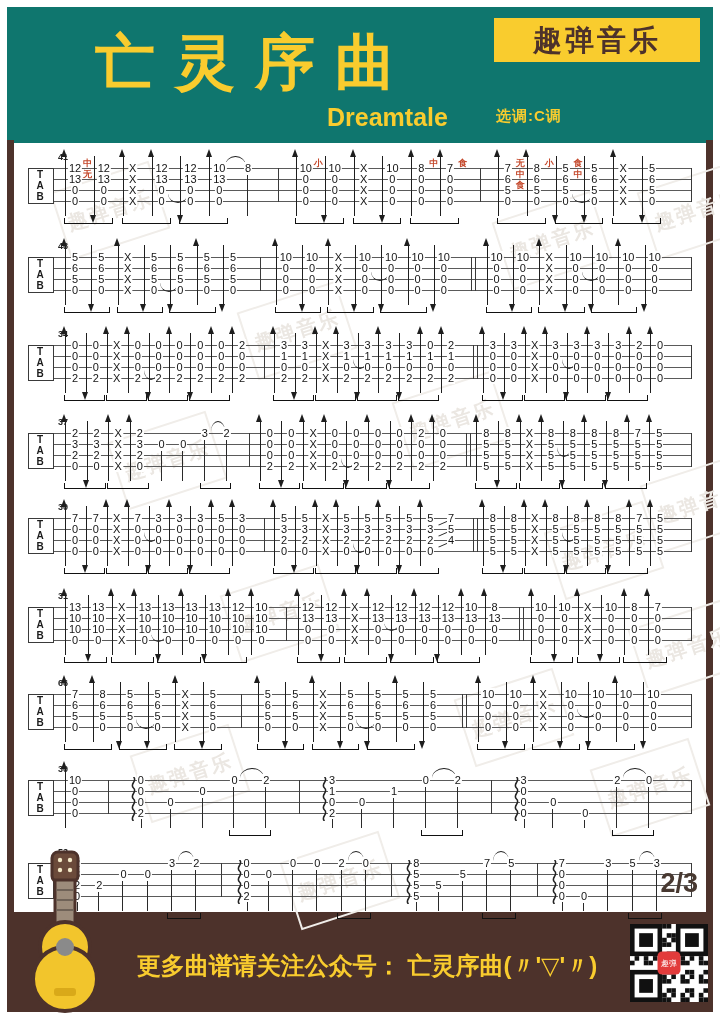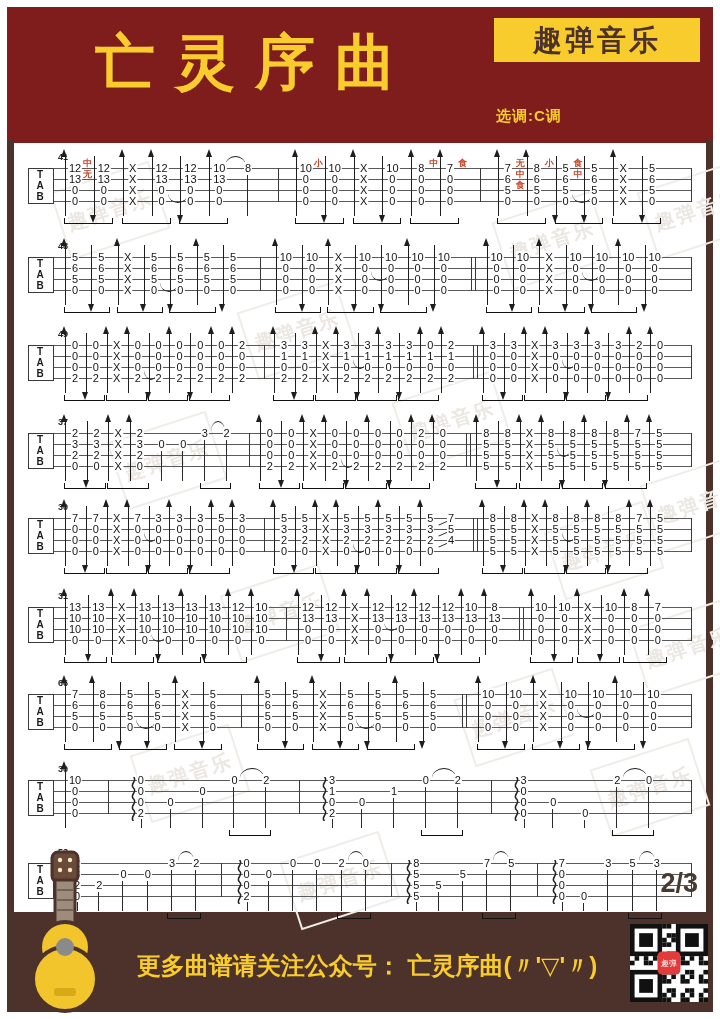--- a/index.html
+++ b/index.html
@@ -1,19 +1,19 @@
 <!DOCTYPE html>
 <html><head>
 <meta charset="utf-8">
 <style>
   html,body{margin:0;padding:0;background:#9a9a9a;}
   .page{position:relative;width:720px;height:1019px;background:#ffffff;overflow:hidden;
         font-family:"Liberation Sans","DejaVu Sans",sans-serif;}
   
-  .header-band{position:absolute;left:7px;right:7px;top:7px;height:136px;background:#7f1d1d;}
+  .header-band{position:absolute;left:7px;right:7px;top:7px;height:136px;background:#0f766e;}
   .side-l{position:absolute;left:7px;top:140px;width:7px;bottom:7px;background:#4d322b;}
   .side-r{position:absolute;right:7px;top:140px;width:7px;bottom:7px;background:#4d322b;}
   .footer-band{position:absolute;left:7px;right:7px;top:912px;height:100px;background:#4d322b;}
   
   .title{position:absolute;left:88px;top:16px;font-size:60px;font-weight:bold;color:#f9cc2e;letter-spacing:20px;white-space:nowrap;}
   .subtitle{position:absolute;left:320px;top:96px;font-size:25px;font-weight:bold;color:#f9cc2e;}
   .badge{position:absolute;left:487px;top:11px;width:206px;height:44px;background:#f9cc2e;color:#4d322b;
          font-size:29px;font-weight:bold;text-align:center;line-height:44px;letter-spacing:3px;}
   .credit{position:absolute;left:489px;top:70px;font-size:15px;font-weight:bold;color:#f9cc2e;letter-spacing:1px;}
   .keyinfo{position:absolute;left:489px;top:100px;font-size:15px;font-weight:bold;color:#f9cc2e;letter-spacing:1px;}
@@ -47,20 +47,21 @@
   .slide{position:absolute;width:13px;height:0;border-top:1.5px solid #1e1e1e;transform:rotate(-24deg);z-index:2;}
   .squig{position:absolute;z-index:3;}
 </style>
 </head>
 <body>
 
 <div class="page">
 
   <div class="header-band">
     <div class="title">亡灵序曲</div>
+    <div class="subtitle">Dreamtale</div>
     <div class="badge">趣弹音乐</div>
     <div class="keyinfo">选调:C调</div>
   </div>
 
   <div class="side-l"></div>
   <div class="side-r"></div>
 
   <div>
       <div class="system" style="top: 154px;">
         <div class="sline" style="top: 14px;"></div>
@@ -329,21 +330,21 @@
         <div class="sline" style="top: 14px;"></div>
         <div class="sline" style="top: 25px;"></div>
         <div class="sline" style="top: 36px;"></div>
         <div class="sline" style="top: 47px;"></div>
         <div class="vline" style="left: 0px; top: 14px; height: 34px;"></div>
         <div class="vline" style="left: 663px; top: 14px; height: 34px;"></div>
         <div class="clefbox"></div>
         <div class="cleftxt" style="top: 15px;">T</div>
         <div class="cleftxt" style="top: 26px;">A</div>
         <div class="cleftxt" style="top: 37px;">B</div>
-        <div class="mnum" style="left: 30px;">49</div>
+        <div class="mnum" style="left: 30px;">34</div>
         <div class="fret" style="left: 47px; top: 8px;">0</div>
         <div class="fret" style="left: 47px; top: 19px;">0</div>
         <div class="fret" style="left: 47px; top: 30px;">0</div>
         <div class="fret" style="left: 47px; top: 41px;">2</div>
         <div class="arrow up" style="left: 37px;"></div>
         <div class="fret" style="left: 67.8966px; top: 8px;">0</div>
         <div class="fret" style="left: 67.8966px; top: 19px;">0</div>
         <div class="fret" style="left: 67.8966px; top: 30px;">0</div>
         <div class="fret" style="left: 67.8966px; top: 41px;">2</div>
         <div class="arrow down" style="left: 57.8966px;"></div>

